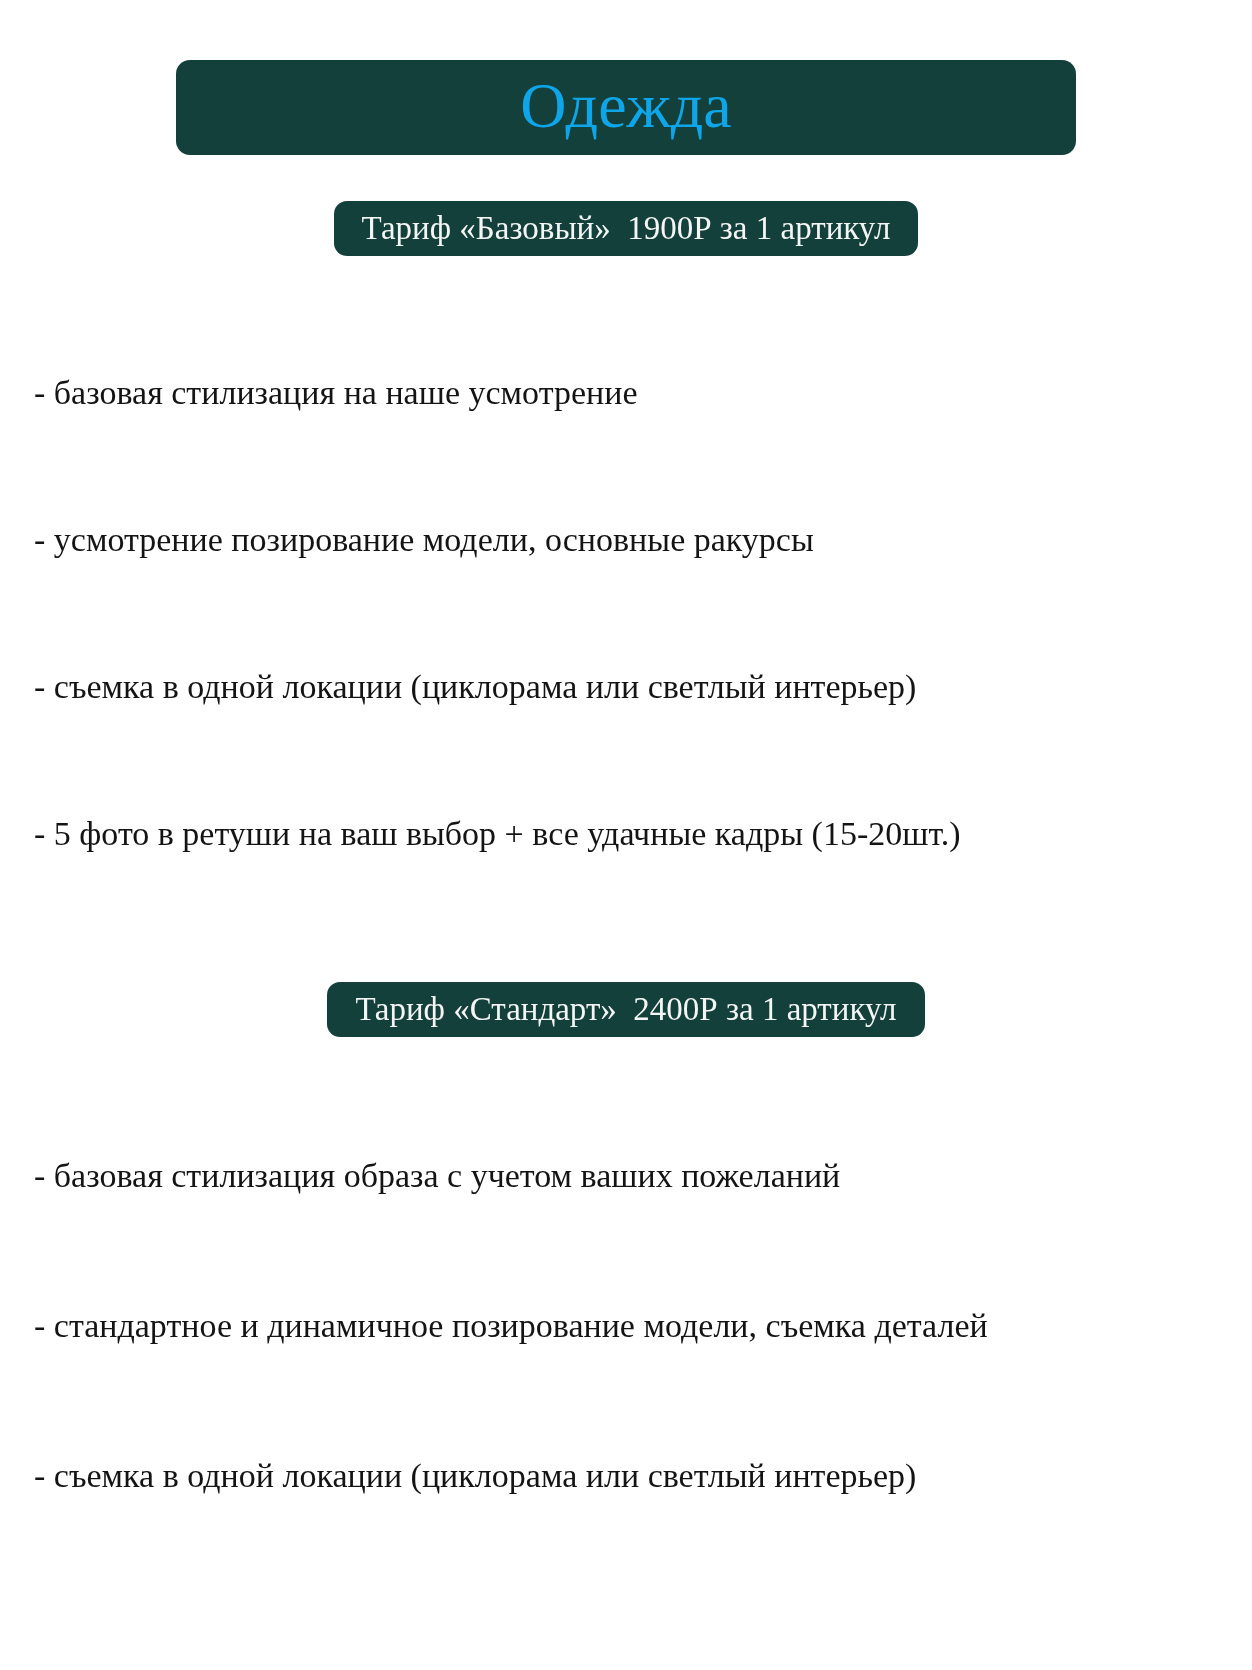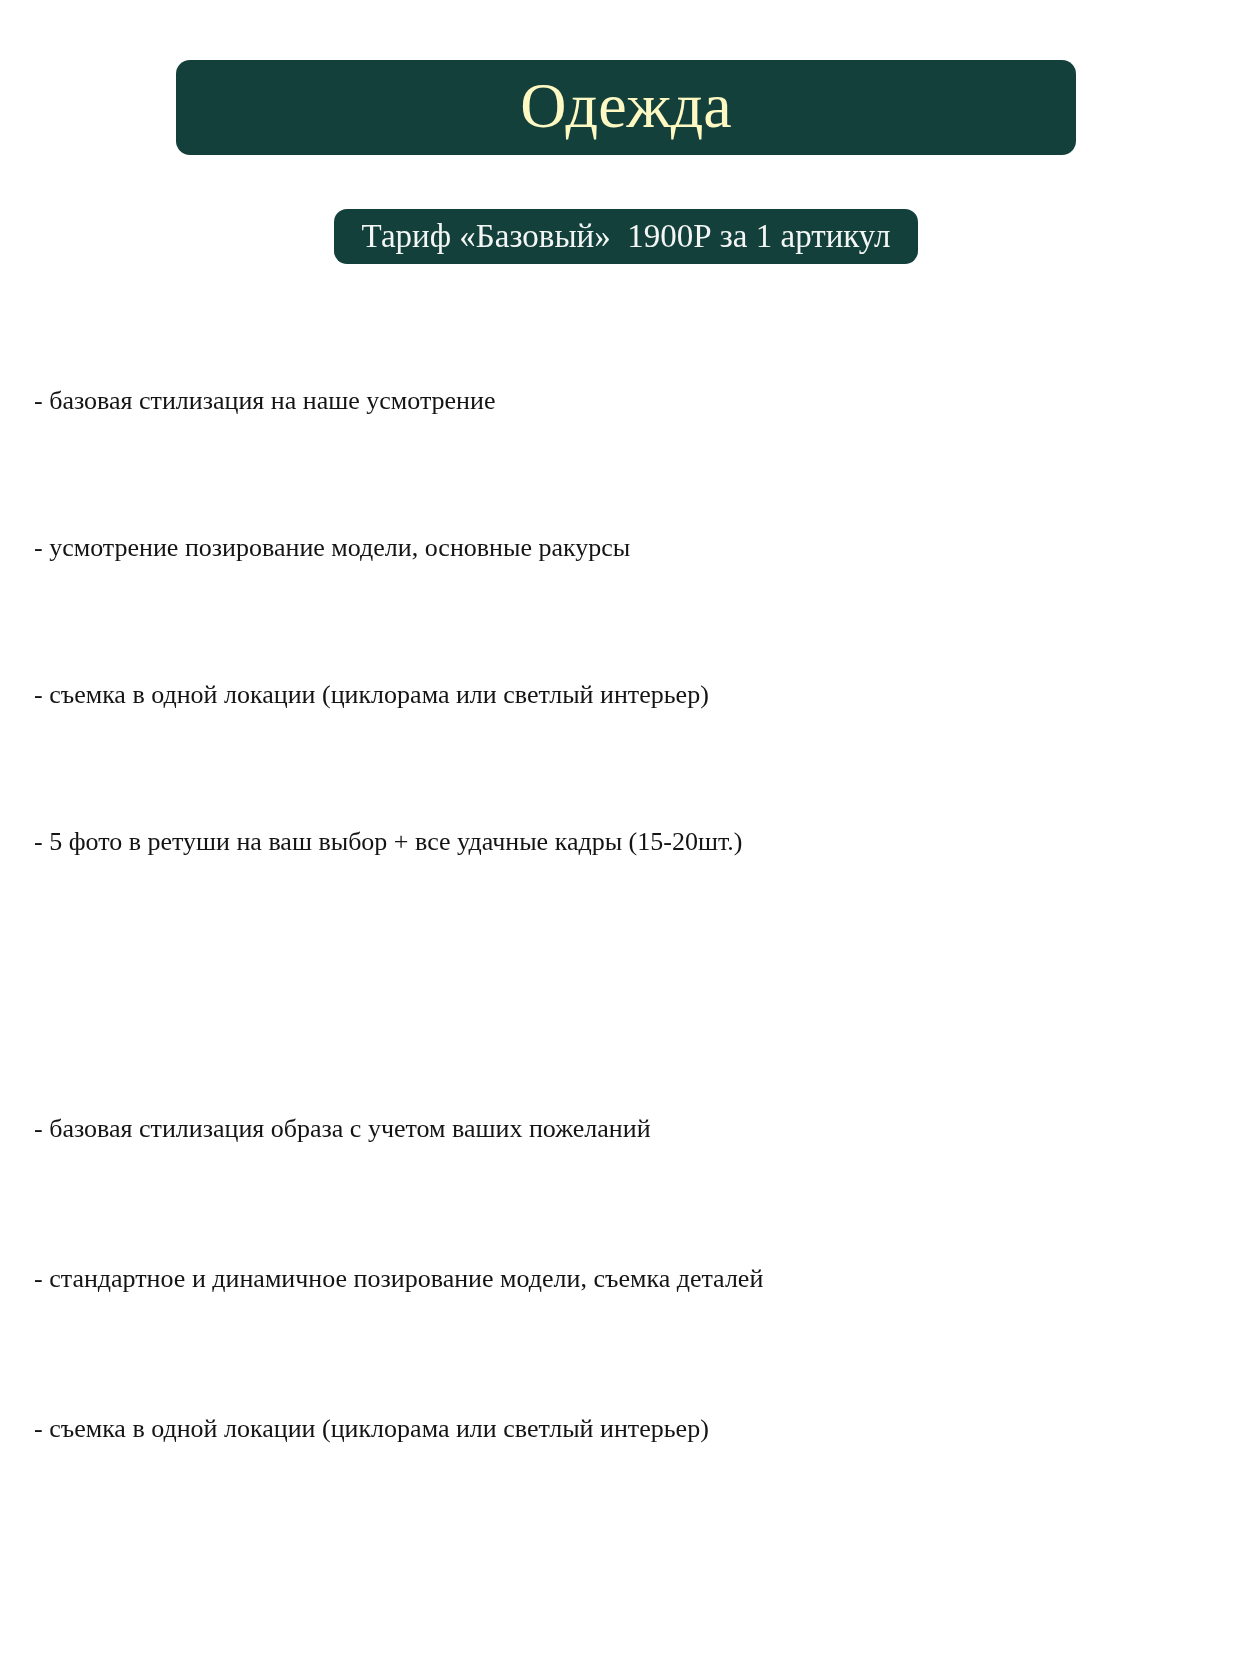--- a/index.html
+++ b/index.html
@@ -17,50 +17,50 @@
   .page {
     display: flex;
     flex-direction: column;
     align-items: center;
     padding-top: 60px;
     box-sizing: border-box;
     width: 1252px;
   }
   .title-box {
     background: #14403b;
-    color: #fef9c3;
+    color: #0ea5e9;
     width: 900px;
     text-align: center;
     font-size: 64px;
     line-height: 1.28;
     padding: 5px 0 8px 0;
     border-radius: 14px;
     margin-bottom: 46px;
     white-space: pre-wrap;
   }
   .badge {
     background: #14403b;
     color: #f3f6f4;
     font-size: 33px;
     line-height: 1.25;
     padding: 7px 28px;
     border-radius: 13px;
     width: fit-content;
-    margin: 8px auto;
+    margin: 0 auto;
     white-space: pre-wrap;
     text-align: center;
   }
   .section {
     width: 100%;
     box-sizing: border-box;
   }
   .bullets {
     margin: 14px 0 26px 0;
     padding: 0 20px 0 34px;
-    font-size: 26px;
+    font-size: 34px;
     line-height: 49px;
     white-space: pre-wrap;
   }
   .section-2 .bullets { line-height: 50px; margin-bottom: 60px; }
   .bullet-line { white-space: pre-wrap; }
 </style>
 </head>
 <body>
 
 <div class="page">
@@ -71,20 +71,21 @@
     <div class="badge">Тариф «Базовый»  1900Р за 1 артикул</div>
     <div class="bullets">
       <div class="bullet-line">- базовая стилизация на наше усмотрение</div>
       <div class="bullet-line">- усмотрение позирование модели, основные ракурсы</div>
       <div class="bullet-line">- съемка в одной локации (циклорама или светлый интерьер)</div>
       <div class="bullet-line">- 5 фото в ретуши на ваш выбор + все удачные кадры (15-20шт.)</div>
     </div>
   </div>
 
   <div class="section section-2">
+    <div class="badge">Тариф «Стандарт»  2400Р за 1 артикул</div>
     <div class="bullets">
       <div class="bullet-line">- базовая стилизация образа с учетом ваших пожеланий</div>
       <div class="bullet-line">- стандартное и динамичное позирование модели, съемка деталей</div>
       <div class="bullet-line">- съемка в одной локации (циклорама или светлый интерьер)</div>
     </div>
   </div>
 
 </div>
 
 </body></html>

